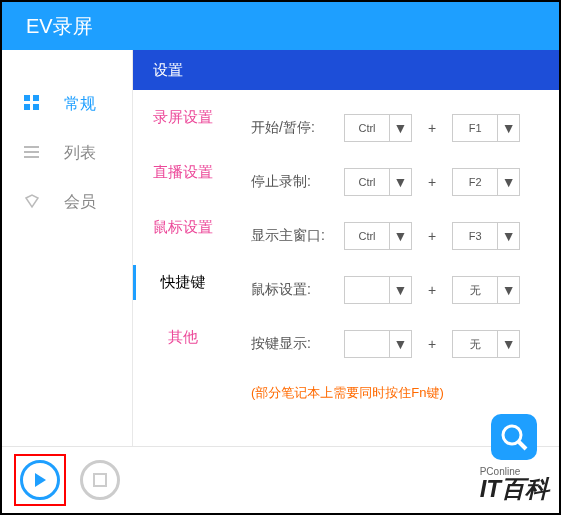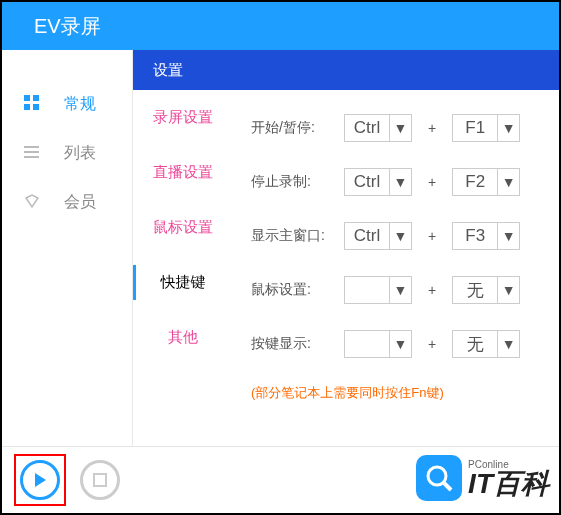--- a/index.html
+++ b/index.html
@@ -1,45 +1,45 @@
 <!DOCTYPE html>
 <html><head>
 <meta charset="utf-8">
 <style>
 * { margin: 0; padding: 0; box-sizing: border-box; }
 body { font-family: "Microsoft YaHei", sans-serif; width: 561px; height: 515px; border: 2px solid #000; position: relative; background: #fff; }
-.titlebar { background: #1e9fff; color: #fff; height: 48px; display: flex; align-items: center; padding-left: 32px; font-size: 20px; }
+.titlebar { background: #1e9fff; color: #fff; height: 48px; display: flex; align-items: center; padding-left: 24px; font-size: 20px; }
 .main { display: flex; height: 398px; }
 .sidebar { width: 130px; background: #fff; padding-top: 30px; }
 .side-item { display: flex; align-items: center; gap: 24px; padding: 14px 22px; font-size: 16px; color: #888; cursor: pointer; }
 .side-item.act { color: #1e9fff; }
 .settings-panel { flex: 1; background: #fff; border-left: 1px solid #e8e8e8; }
 .settings-header { background: #1d4ed8; color: #fff; height: 40px; display: flex; align-items: center; padding-left: 20px; font-size: 15px; }
 .settings-body { display: flex; height: 358px; }
 .tablist { width: 100px; }
 .tab { height: 55px; display: flex; align-items: center; justify-content: center; font-size: 15px; color: #ec4899; cursor: pointer; position: relative; }
 .tab.act { color: #000; }
 .tab.act::before { content: ""; position: absolute; left: 0; top: 10px; bottom: 10px; width: 3px; background: #1e9fff; }
 .content { flex: 1; padding: 24px 18px; }
 .row { display: flex; align-items: center; margin-bottom: 26px; font-size: 14px; color: #555; gap: 8px; }
 .row-label { width: 85px; }
 .combo { display: inline-flex; border: 1px solid #ccc; height: 28px; }
-.combo-val { width: 44px; display: flex; align-items: center; justify-content: center; font-size: 17px; }
+.combo-val { width: 44px; display: flex; align-items: center; justify-content: center; font-size: 11px; }
 .combo-btn { width: 22px; border-left: 1px solid #ccc; display: flex; align-items: center; justify-content: center; }
 .plus { margin: 0 8px; }
 .note { color: #ff6a00; font-size: 13px; margin-top: 8px; }
 .footer { position: absolute; bottom: 0; left: 0; right: 0; height: 67px; border-top: 1px solid #e5e5e5; display: flex; align-items: center; padding-left: 12px; background: #fff; }
 .play-wrap { width: 52px; height: 52px; border: 2px solid #ff0000; display: flex; align-items: center; justify-content: center; margin-right: 14px; }
 .play-circle { width: 40px; height: 40px; border: 3px solid #1e9fff; border-radius: 50%; display: flex; align-items: center; justify-content: center; cursor: pointer; }
 .stop-circle { width: 40px; height: 40px; border: 3px solid #ccc; border-radius: 50%; display: flex; align-items: center; justify-content: center; cursor: pointer; }
-.watermark { position: absolute; right: 10px; bottom: 12px; display: flex; align-items: center; gap: 6px; }
+.watermark { position: absolute; right: 10px; bottom: 12px; display: flex; align-items: center; gap: 6px; flex-direction: column; }
 .wm-icon { width: 46px; height: 46px; background: #1e9fff; border-radius: 10px; display: flex; align-items: center; justify-content: center; }
 .wm-text { display: flex; flex-direction: column; }
 .wm-small { font-size: 10px; color: #666; font-family: Arial; }
-.wm-big { font-size: 28px; font-weight: bold; color: #222; font-style: italic; line-height: 1; }
+.wm-big { font-size: 24px; font-weight: bold; color: #222; font-style: italic; line-height: 1; }
 </style>
 </head>
 <body>
 
 <div class="titlebar">
   <span>EV录屏</span>
 </div>
 
 <div class="main">
   <div class="sidebar">

